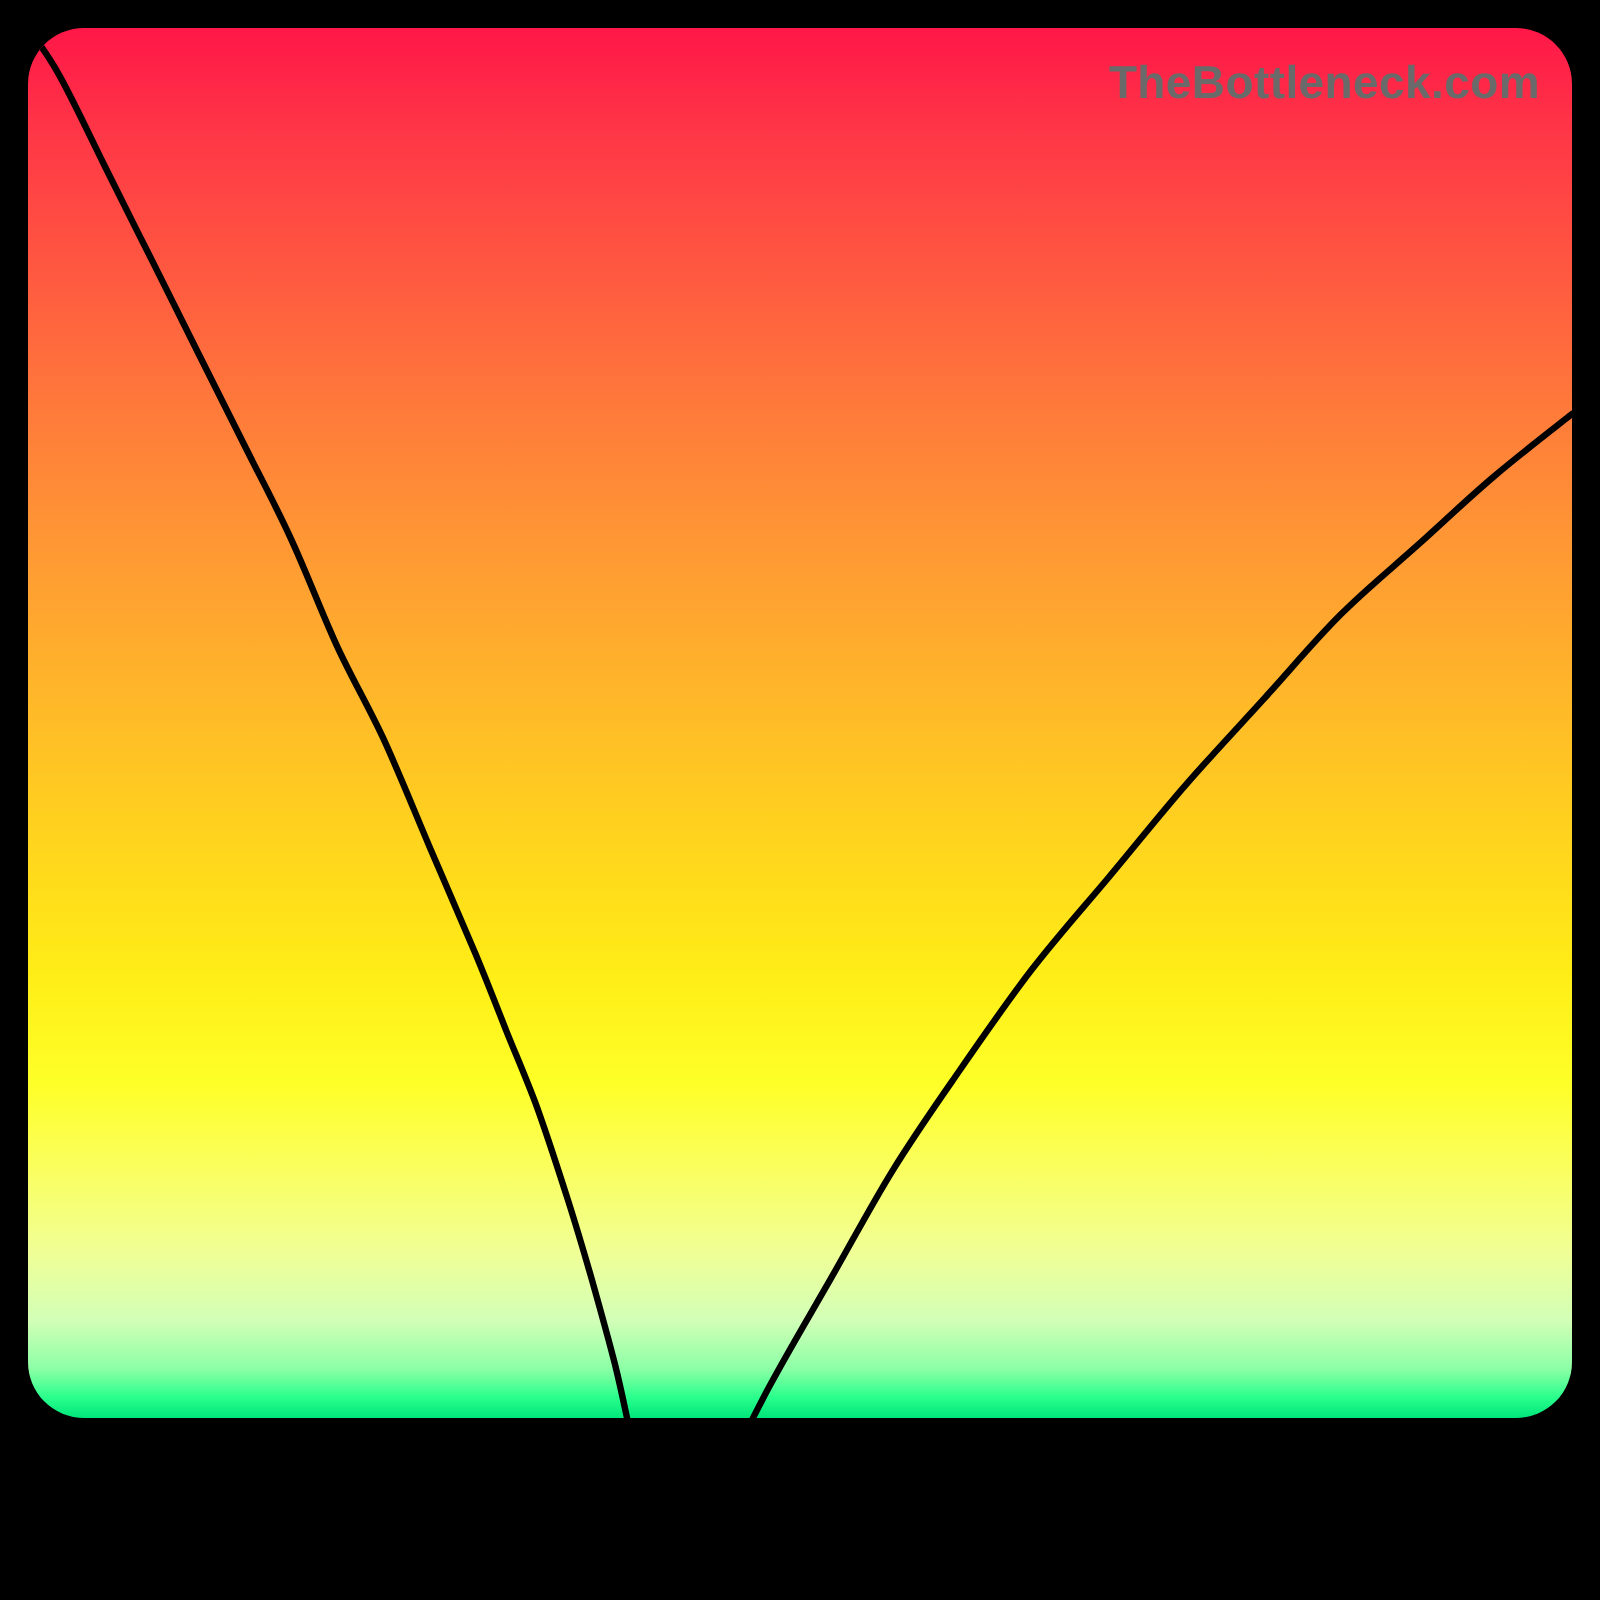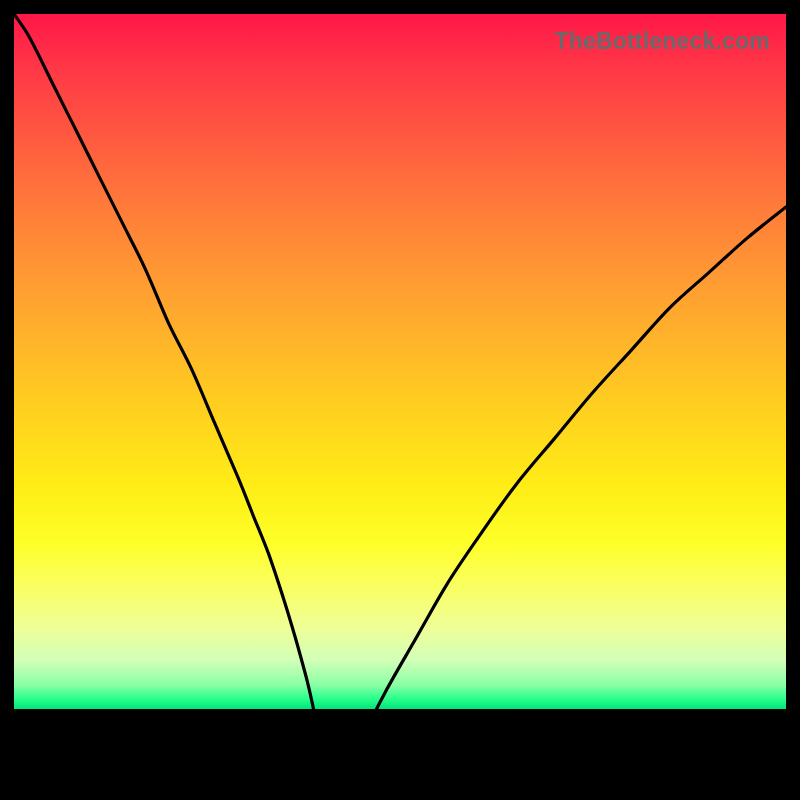--- a/index.html
+++ b/index.html
@@ -29,20 +29,21 @@
       #ffd31e 58%,
       #ffed16 68%,
       #feff28 76%,
       #faff5e 82%,
       #f0ff95 88%,
       #d2ffb7 93%,
       #8bffa5 96.5%,
       #2aff8c 98.5%,
       #00e57a 100%);
     overflow: hidden;
+    border-radius: 28px;
   }
   .watermark {
     position: absolute;
     top: 14px;
     right: 16px;
     font-family: Arial, Helvetica, sans-serif;
     font-size: 23px;
     font-weight: 600;
     color: #6a6a6a;
     letter-spacing: 0.2px;

